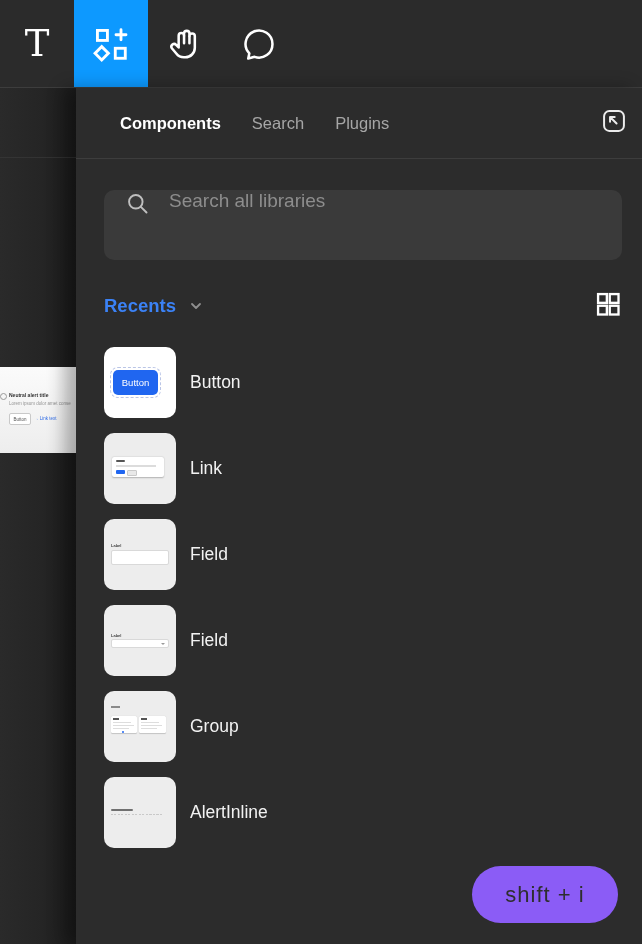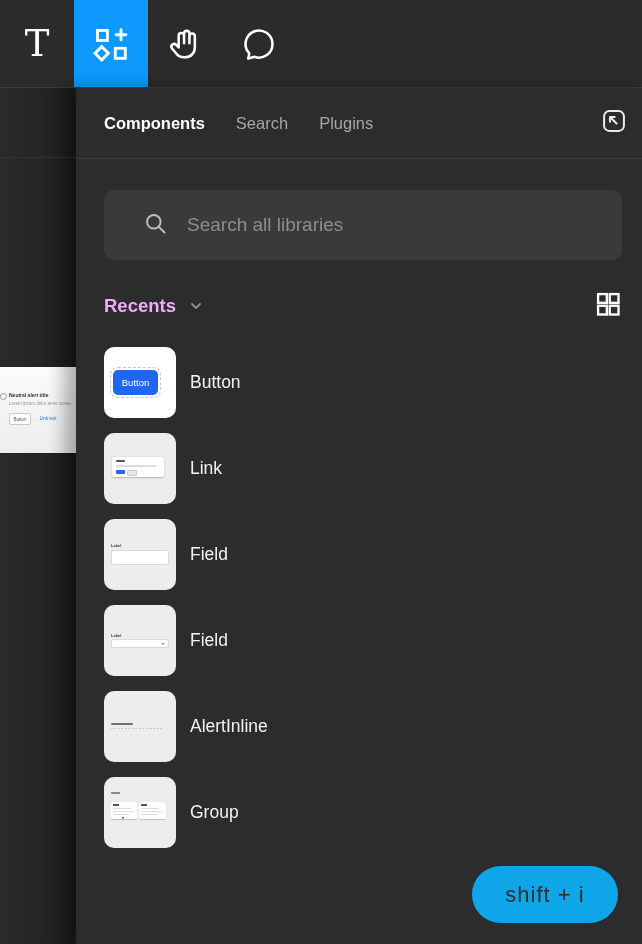--- a/index.html
+++ b/index.html
@@ -38,35 +38,35 @@
     font-size:4.5px;color:#555;
   }
   .cc-link{position:absolute;left:34px;top:49px;font-size:4.5px;color:#2e6be6;white-space:nowrap;}
   
   .panel{
     position:absolute;left:76px;top:88px;width:566px;height:856px;
     background:#2c2c2c;box-shadow:-12px 0 16px rgba(0,0,0,.3);
   }
   .panel-header{
     height:71px;border-bottom:1px solid #3d3d3d;
-    display:flex;align-items:center;padding:0 14px 0 28px;box-sizing:border-box;
+    display:flex;align-items:center;padding:0 14px 0 44px;box-sizing:border-box;
   }
   .tabs{display:flex;gap:31px;align-items:center;}
   .tab{font-size:16.5px;color:#a6a6a6;font-weight:500;cursor:pointer;white-space:nowrap;}
   .tab.active{color:#ffffff;font-weight:700;}
   .spacer{flex:1;}
   
   .search-box{
     margin:31px 20px 0 28px;height:70px;background:#3a3a3a;border-radius:10px;
-    display:flex;align-items:center;padding-left:38px;box-sizing:border-box;cursor:text;
+    display:flex;align-items:flex-start;padding-left:20px;box-sizing:border-box;cursor:text;
   }
   .search-placeholder{font-size:19px;color:#8d8d8d;margin-left:18px;}
   
   .recents-row{margin:32px 20px 0 28px;height:27px;display:flex;align-items:center;}
-  .recents-title{font-size:18.5px;font-weight:700;color:#f0abfc;}
+  .recents-title{font-size:18.5px;font-weight:700;color:#3b82f6;}
   .recents-chevron{margin-left:12px;display:flex;align-items:center;}
   
   .item-list{margin:28px 0 0 28px;}
   .item{display:flex;align-items:center;height:71px;margin-bottom:15px;cursor:pointer;}
   .thumb{
     width:72px;height:71px;border-radius:10px;margin-right:14px;flex:0 0 auto;
     position:relative;overflow:hidden;background:#ededed;
   }
   .thumb.white{background:#ffffff;}
   .thumb.offwhite{background:#fbfbfb;}
@@ -100,21 +100,21 @@
   .r-glabel{position:absolute;left:7px;top:21px;font-size:4px;font-weight:bold;color:#444;white-space:nowrap;}
   .r-row{position:absolute;left:7px;display:flex;align-items:center;gap:2.5px;}
   .r-row1{top:32px;} .r-row2{top:41px;}
   .r-dot-on{width:4.5px;height:4.5px;border-radius:50%;background:#2066f0;box-shadow:inset 0 0 0 1px #2066f0;position:relative;}
   .r-dot-on::after{content:"";position:absolute;left:1.5px;top:1.5px;width:1.5px;height:1.5px;border-radius:50%;background:#fff;}
   .r-dot-off{width:4.5px;height:4.5px;border-radius:50%;background:#fff;border:.8px solid #b0b0b0;box-sizing:border-box;}
   .r-txt{font-size:4px;color:#555;}
   
   .shortcut-pill{
     position:absolute;right:24px;bottom:21px;width:146px;height:57px;border-radius:28.5px;
-    background:#0ea5e9;display:flex;align-items:center;justify-content:center;
+    background:#8b5cf6;display:flex;align-items:center;justify-content:center;
     font-size:22px;color:#2e2e2e;font-weight:500;letter-spacing:1px;
   }
 </style>
 </head>
 <body>
 
 <div class="toolbar">
   <div class="tool">
     <span class="tool-t">T</span>
   </div>
@@ -233,28 +233,20 @@
     </div>
 
     <div class="item">
       <div class="thumb">
         <div class="f-label" style="top:28px;">Label</div>
         <div class="f-input2">
             <div class="f-caret"></div>
           </div>
       </div>
       <span class="item-label">Field</span>
-    </div>
-
-    <div class="item">
-      <div class="thumb">
-        <div class="a-line1"></div>
-          <div class="a-line2"></div>
-      </div>
-      <span class="item-label">AlertInline</span>
     </div>
 
     <div class="item">
       <div class="thumb">
         <div class="g-label"></div>
         <div class="g-card g-c1">
           <div class="g-bar-t"></div>
             <div class="g-bar-a"></div>
             <div class="g-bar-b"></div>
             <div class="g-bar-c"></div>
@@ -263,17 +255,25 @@
         <div class="g-card g-c2">
           <div class="g-bar-t"></div>
             <div class="g-bar-a"></div>
             <div class="g-bar-b"></div>
             <div class="g-bar-c"></div>
         </div>
       </div>
       <span class="item-label">Group</span>
     </div>
 
+    <div class="item">
+      <div class="thumb">
+        <div class="a-line1"></div>
+          <div class="a-line2"></div>
+      </div>
+      <span class="item-label">AlertInline</span>
+    </div>
+
 
   </div>
 </div>
 
 <div class="shortcut-pill">shift + i</div>
 
 </body></html>

